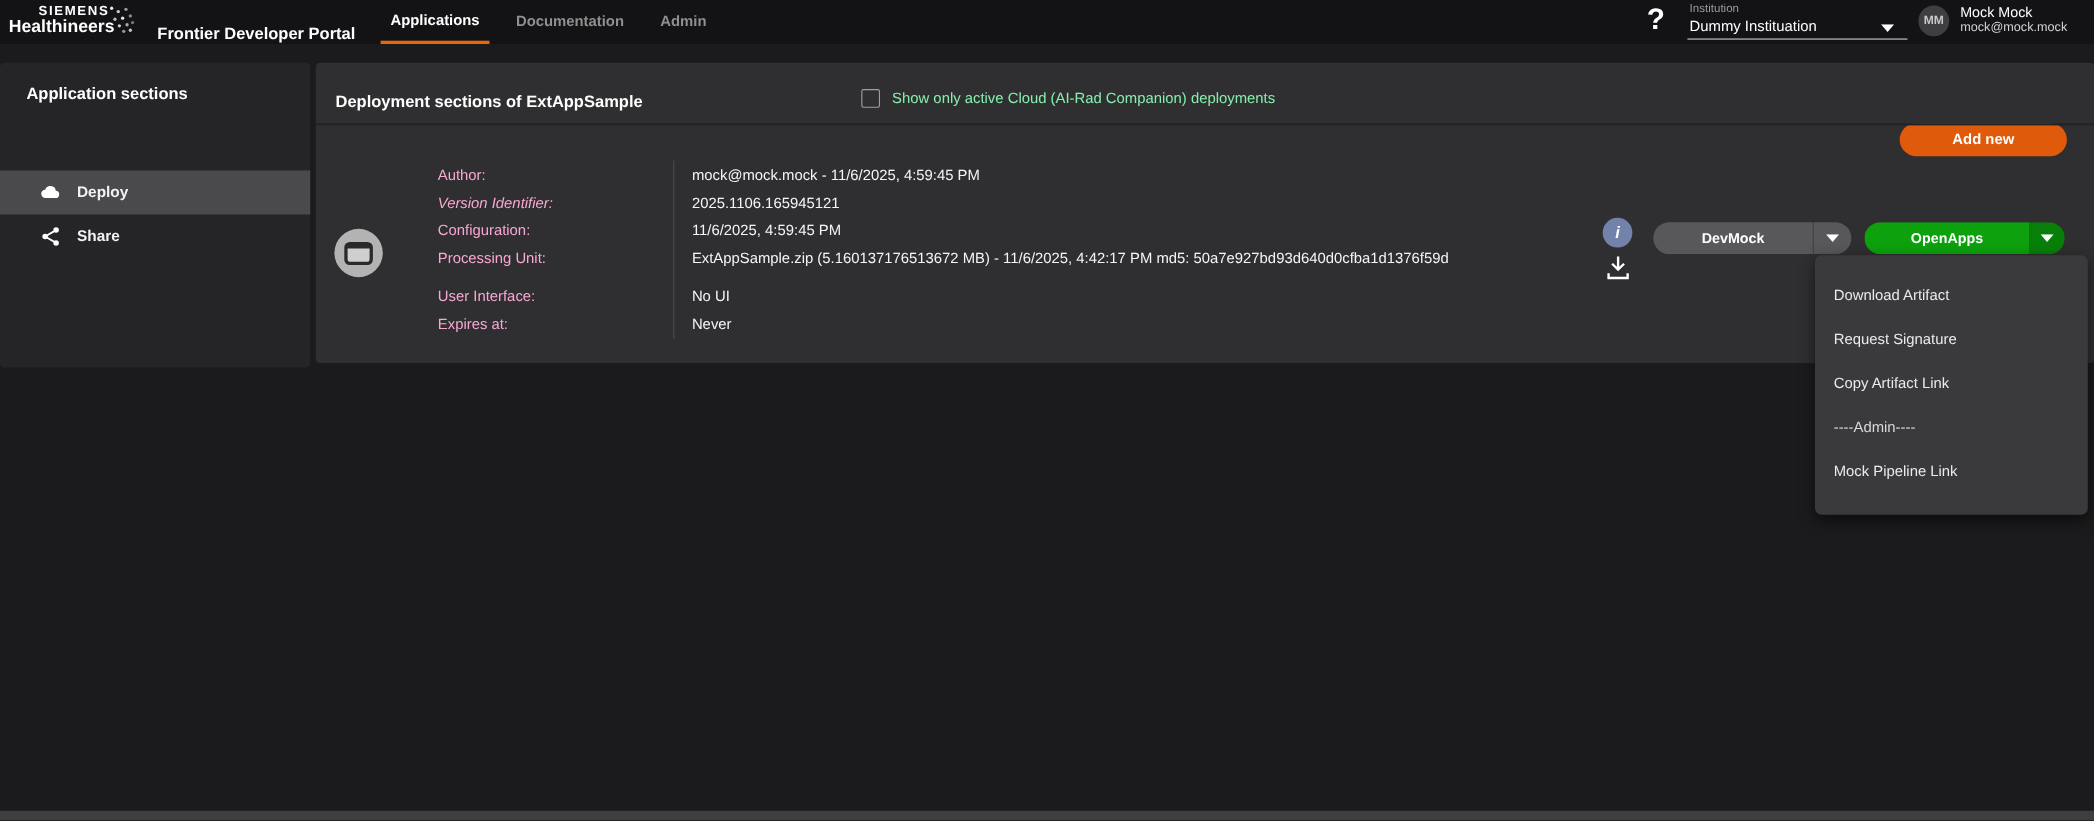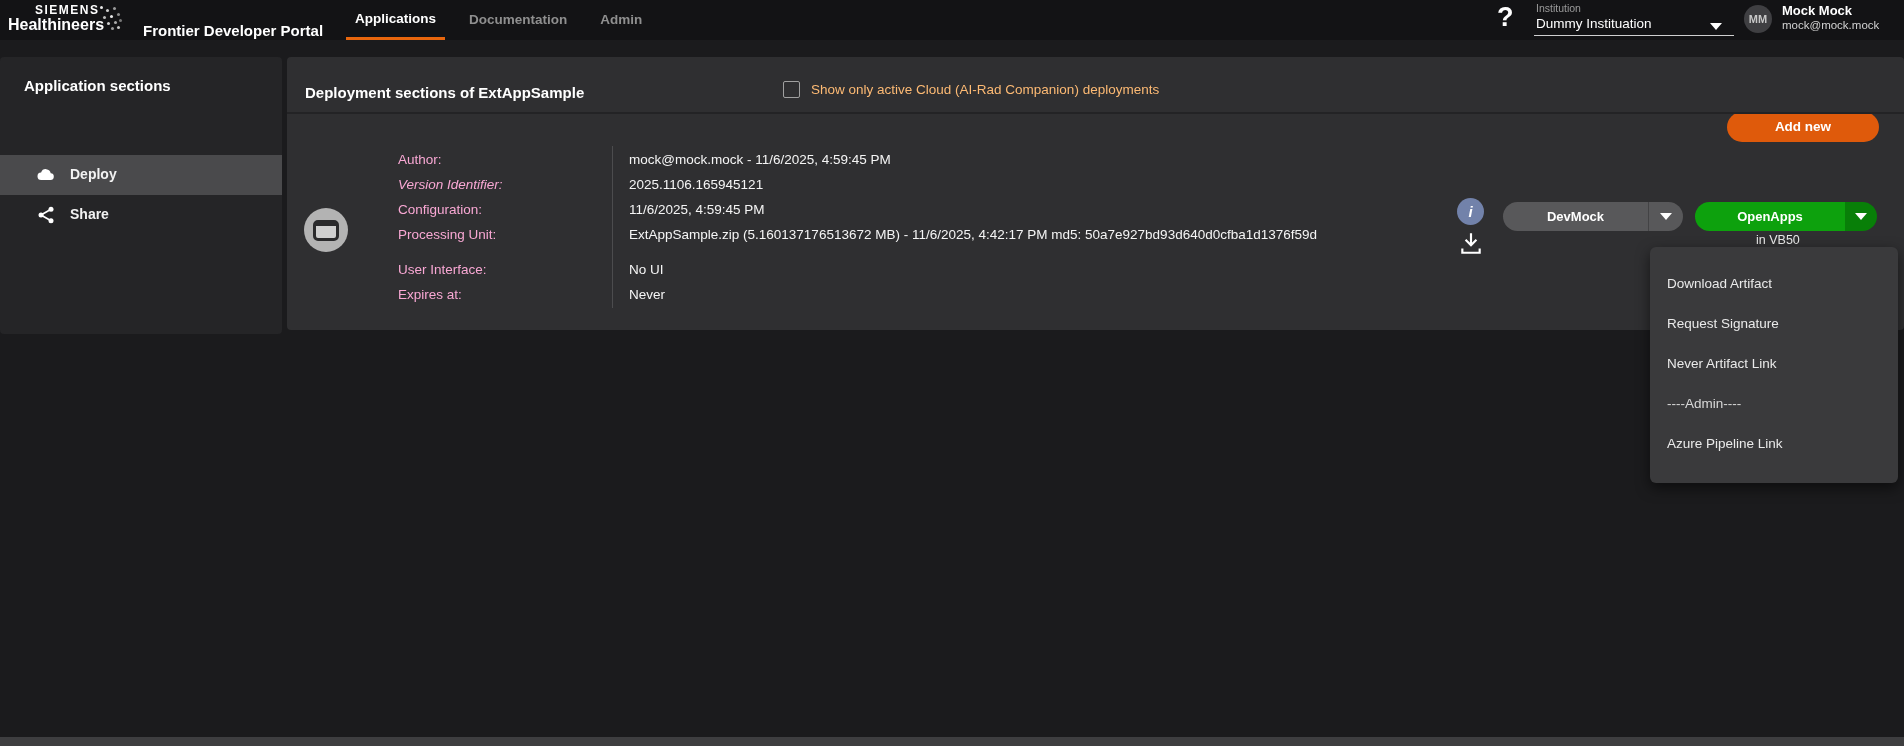--- a/index.html
+++ b/index.html
@@ -28,36 +28,36 @@
 
   .help-icon { position:absolute; left:1497px; top:2px; font-size:27px; font-weight:bold; color:#fff; cursor:pointer; }
 
   .institution { position:absolute; left:1534px; top:2px; width:200px; height:34px; border-bottom:1px solid #cfcfcf; cursor:pointer; }
   .institution-label { position:absolute; left:2px; top:0px; font-size:10.5px; color:#9a9a9a; }
   .institution-value { position:absolute; left:2px; top:14px; font-size:13.5px; color:#fff; }
   .institution-caret { position:absolute; right:12px; top:15px; }
 
   .avatar { position:absolute; left:1744px; top:5px; width:28px; height:28px; border-radius:50%; background:#3f3f42;
     color:#c8c8c8; font-size:11px; font-weight:bold; text-align:center; line-height:28px; }
-  .user-name  { position:absolute; left:1782px; top:3px;  font-size:13px; font-weight:bold; color:#fff; }
+  .user-name  { position:absolute; left:1782px; top:3px;  font-size:13px; font-weight:normal; color:#fff; }
   .user-email { position:absolute; left:1782px; top:19px; font-size:11.5px; color:#d2d2d2; }
 
   
   .sidebar { position:absolute; left:0; top:57px; width:282px; height:277px; background:#252527; border-radius:4px; }
   .sidebar-title { position:absolute; left:24px; top:20px; font-size:15px; font-weight:bold; color:#fff; }
   .side-item { position:absolute; left:0; width:282px; height:40px; cursor:pointer; }
   .side-item.active { background:#4a4a4c; }
   .side-item .icon { position:absolute; left:36px; top:10px; width:20px; height:20px; }
   .side-item .lbl { position:absolute; left:70px; top:11px; font-size:14px; font-weight:600; color:#f2f2f2; }
 
   
   .main-panel { position:absolute; left:287px; top:57px; width:1617px; height:273px; background:#2f2f31; border-radius:4px; }
   .main-title { position:absolute; left:18px; top:27px; font-size:15px; font-weight:bold; color:#fff; }
   .filter-checkbox { position:absolute; left:496px; top:24px; width:17px; height:17px; border:1.5px solid #a0a0a0; border-radius:2px; background:transparent; cursor:pointer; }
-  .filter-label { position:absolute; left:524px; top:25px; font-size:13.5px; color:#fdba74; }
+  .filter-label { position:absolute; left:524px; top:25px; font-size:13.5px; color:#86efac; }
   .add-new-btn { position:absolute; left:1440px; top:19px; width:152px; height:30px; border-radius:15px; background:#df5a0b;
     color:#fff; font-size:13.5px; font-weight:bold; text-align:center; line-height:30px; cursor:pointer; border:none;margin-top:36px; }
   .head-divider { position:absolute; left:0; top:55px; width:100%; height:2px; background:#232325; }
 
   .app-icon { position:absolute; left:17px; top:151px; width:44px; height:44px; border-radius:50%; background:#b3b3b3; }
   .app-icon-glyph { position:absolute; left:9px; top:12px; width:26px; height:21px; background:#cfcfcf;
     border:3px solid #2a2a2c; border-top-width:6px; border-radius:5px; }
 
   .field-label { position:absolute; left:111px; font-size:13.5px; color:#f9a8d4; }
   .field-value { position:absolute; left:342px; font-size:13.5px; color:#f5f5f5; }
@@ -74,21 +74,21 @@
   .devmock-caret { flex:1; display:flex; justify-content:center; }
 
   .openapps-btn { position:absolute; left:1408px; top:145px; width:182px; height:29px; border-radius:15px; overflow:hidden;
     display:flex; cursor:pointer; }
   .openapps-main { width:150px; background:#0da10d; color:#fff; font-size:13px; font-weight:bold; text-align:center; line-height:29px; }
   .openapps-caret { flex:1; background:#087f08; display:flex; align-items:center; justify-content:center; }
 
   .partial-text { position:absolute; left:1469px; top:176px; font-size:12.5px; color:#e8e8e8; z-index:1; }
 
   
-  .dropdown-menu { position:absolute; left:1650px; top:247px; width:248px; height:236px; background:#3a3a3c;
+  .dropdown-menu { position:absolute; left:1650px; top:232px; width:248px; height:236px; background:#3a3a3c;
     border-radius:6px; box-shadow:0 5px 14px rgba(0,0,0,0.55); z-index:20; }
   .menu-item { position:absolute; left:17px; font-size:13.5px; color:#eaeaea; cursor:pointer; white-space:nowrap; }
   .menu-item.separator { cursor:default; color:#d8d8d8; }
 
   .h-scrollbar { position:absolute; left:0; top:737px; width:1904px; height:9px; background:#3e3e40; }
 </style>
 </head>
 <body>
 
 <div class="top-header">
@@ -202,18 +202,18 @@
         </svg>
     </div>
   </div>
 
   <div class="partial-text">in VB50</div>
 </div>
 
 <div class="dropdown-menu">
   <div class="menu-item" style="top:29px;">Download Artifact</div>
   <div class="menu-item" style="top:69px;">Request Signature</div>
-  <div class="menu-item" style="top:109px;">Never Artifact Link</div>
+  <div class="menu-item" style="top:109px;">Copy Artifact Link</div>
   <div class="menu-item separator" style="top:149px;">----Admin----</div>
-  <div class="menu-item" style="top:189px;">Azure Pipeline Link</div>
+  <div class="menu-item" style="top:189px;">Mock Pipeline Link</div>
 </div>
 
 <div class="h-scrollbar"></div>
 
 </body></html>

